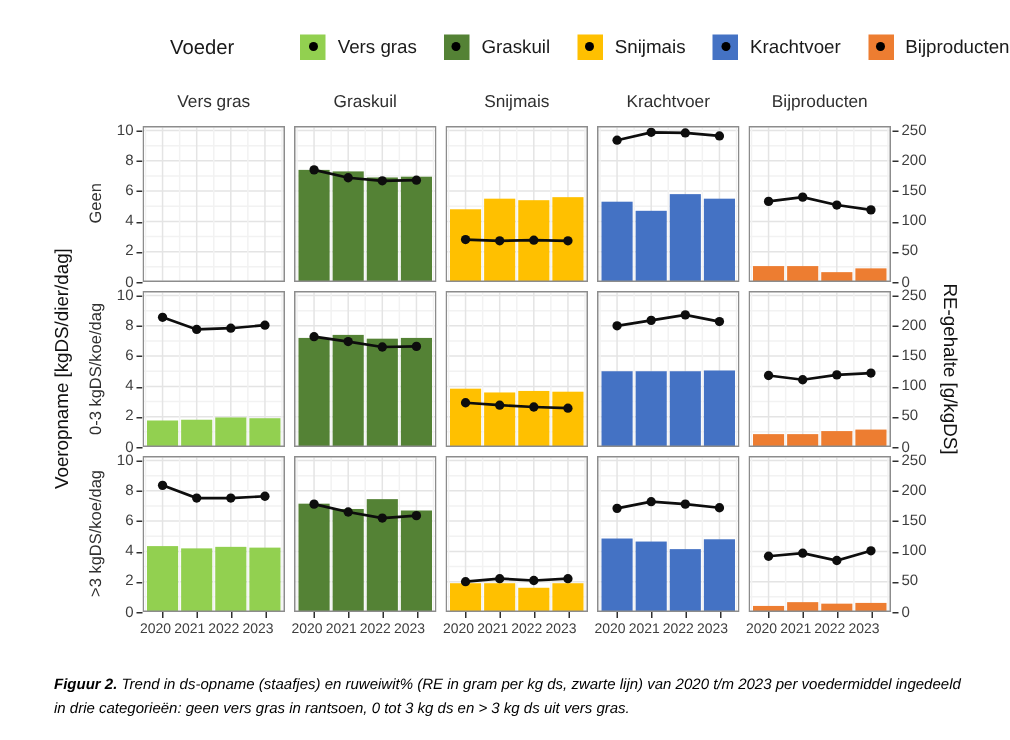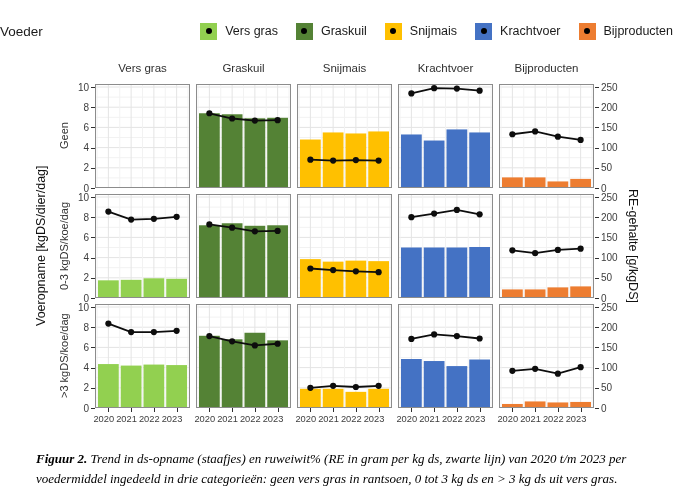--- a/index.html
+++ b/index.html
@@ -2,21 +2,21 @@
 <html><head>
 <meta charset="utf-8">
 <style>
   html,body{margin:0;padding:0;background:#fff;}
   .figure{
     position:relative;width:673px;height:493px;background:#fff;overflow:hidden;
     font-family:"Liberation Sans", sans-serif;color:#262626;
   }
   
   .legend{position:absolute;top:16px;left:0;width:673px;height:30px;
-    display:flex;align-items:center;justify-content:space-between;}
+    display:flex;align-items:center;justify-content:flex-end;gap:28px;}
   .legend-title{font-size:13.5px;color:#1a1a1a;margin-right:16px;}
   .legend-item{display:flex;align-items:center;margin-right:18px;}
   .legend-item:last-child{margin-right:0;}
   .swatch{width:17px;height:17px;position:relative;margin-right:8px;flex:0 0 auto;}
   .swatch .dot{position:absolute;left:50%;top:50%;width:6px;height:6px;margin:-3px 0 0 -3px;
     background:#000;border-radius:50%;}
   .legend-label{font-size:12.5px;color:#1a1a1a;white-space:nowrap;}
   
   .strip{position:absolute;text-align:center;font-size:11.5px;color:#303030;white-space:nowrap;}
   .vtext-up{writing-mode:vertical-rl;transform:rotate(180deg);}
@@ -26,21 +26,21 @@
   .axis-title{position:absolute;display:flex;align-items:center;justify-content:center;
     font-size:12.5px;color:#111;white-space:nowrap;}
   .ytick{position:absolute;font-size:10px;color:#3d3d3d;text-align:right;line-height:11px;}
   .ytick.right{text-align:left;}
   .tickmark{position:absolute;background:#2f2f2f;}
   .xtick{position:absolute;font-size:9.3px;color:#3d3d3d;line-height:10px;
     white-space:nowrap;}
   .panel{position:absolute;background:#fff;}
   
   .caption{position:absolute;left:36px;top:449px;width:612px;font-style:italic;
-    font-size:13px;line-height:1.55;color:#000;font-family:Liberation Serif, serif;}
+    font-size:10px;line-height:1.55;color:#000;}
   .cap-prefix{font-weight:bold;}
 </style>
 </head>
 <body>
 
 <div class="figure">
   <div class="legend">
     <span class="legend-title">Voeder</span>
     <span id="legend-items" style="display:flex;align-items:center;">
         <span class="legend-item">

